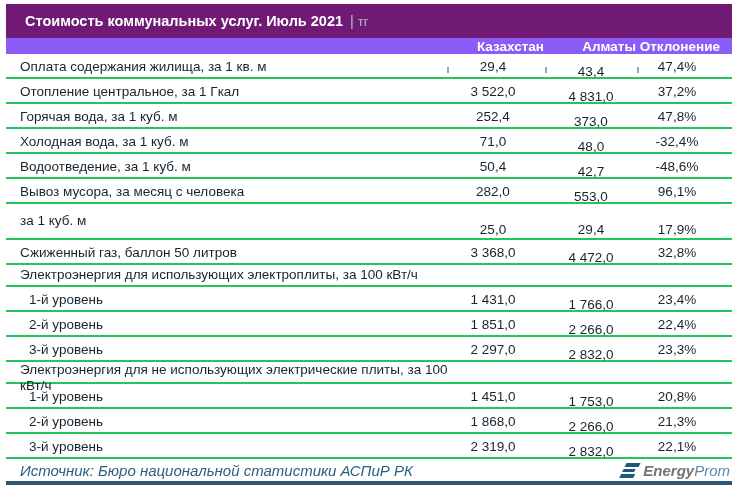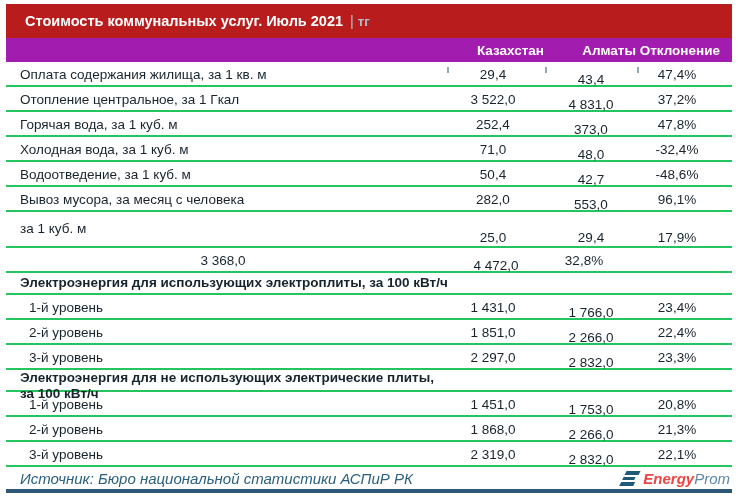--- a/index.html
+++ b/index.html
@@ -14,36 +14,36 @@
   .page {
     padding: 4px 8px 0 6px;
   }
   .sheet {
     position: relative;
     width: 726px;
   }
   
   .title-bar {
     height: 34px;
-    background: #b91c1c;
+    background: #701a75;
     color: #ffffff;
     display: flex;
     align-items: center;
     padding-left: 19px;
     box-sizing: border-box;
     font-size: 14.5px;
     font-weight: bold;
   }
   .title-unit-sep { color: #A9C4CB; font-weight: normal; margin-left: 7px; }
-  .title-unit { color: #A9C4CB; font-weight: bold; margin-left: 4px; font-size: 13px; }
+  .title-unit { color: #A9C4CB; font-weight: normal; margin-left: 4px; font-size: 13px; }
 
   
   .header-row {
-    height: 24px;
-    background: #a21caf;
+    height: 16px;
+    background: #8b5cf6;
     color: #ffffff;
     font-weight: bold;
     font-size: 13.5px;
     display: grid;
     grid-template-columns: 1fr 98px 92px 94px;
     align-items: center;
   }
   .header-row .hcell { text-align: right; }
   .header-row .h-kz  { padding-right: 2px; }
   .header-row .h-al  { padding-right: 2px; }
@@ -70,21 +70,21 @@
     border-bottom: 2px solid #22c55e;
     font-size: 13.5px;
     color: #17242E;
   }
   .row .label { padding-left: 14px; line-height: 16px; }
   .row.indent .label { padding-left: 23px; }
   .row .num { text-align: center; font-variant-numeric: tabular-nums; white-space: pre; }
   .row .c-kz  { padding-right: 8px; }
   .row .c-al  { padding-right: 2px; margin-top: 10px; }
   .row .c-dev { padding-right: 16px; }
-  .row.section { height: 20px; font-weight: bold; }
+  .row.section { height: 20px; }
   .row.multiline { height: 34px; align-items: end; }
   .row.multiline .label { align-self: center; }
   .row.multiline .num { padding-bottom: 1px; }
   .label-line { display: block; }
 
   
   .footer {
     height: 22px;
     border-bottom: 4px solid #2F5876;
     display: flex;
@@ -102,21 +102,21 @@
   .logo-mark {
     display: flex;
     flex-direction: column;
     gap: 2px;
     transform: skewX(-26deg);
     margin-right: 6px;
   }
   .logo-bar { width: 14px; height: 3.5px; background: #1E5A78; }
   .logo-bar.b2 { width: 12px; }
   .logo-text { font-size: 15px; line-height: 15px; }
-  .logo-energy { font-weight: bold; font-style: italic; color: #ef4444; }
+  .logo-energy { font-weight: bold; font-style: italic; color: #737373; }
   .logo-prom { font-style: italic; color: #5E86A8; }
 </style>
 </head>
 <body>
 
 <div class="page">
   <div class="sheet">
 
     <div class="title-bar">
       <span>Стоимость коммунальных услуг. Июль 2021</span>
@@ -192,20 +192,24 @@
   </div>
         <div class="row multiline">
     <div class="label">
       <span class="label-line">за 1 куб. м</span>
     </div>
     <div class="num c-kz">25,0</div>
     <div class="num c-al">29,4</div>
     <div class="num c-dev">17,9%</div>
   </div>
         <div class="row">
+    <div class="label">
+      <span class="label-line">Сжиженный газ, баллон 50 литров</span>
+
+    </div>
     <div class="num c-kz">3&nbsp;368,0</div>
     <div class="num c-al">4&nbsp;472,0</div>
     <div class="num c-dev">32,8%</div>
   </div>
         <div class="row section">
     <div class="label">
       <span class="label-line">Электроэнергия для использующих электроплиты, за 100 кВт/ч</span>
 
     </div>
     <div class="num c-kz"></div>

